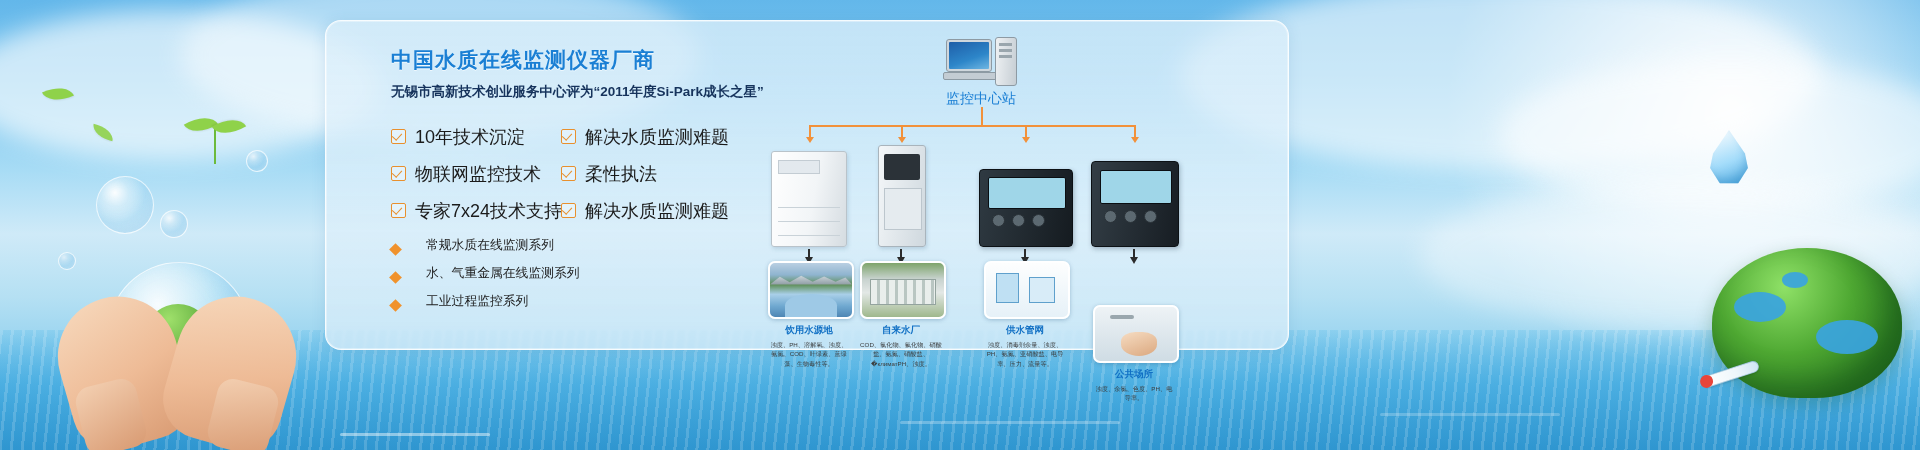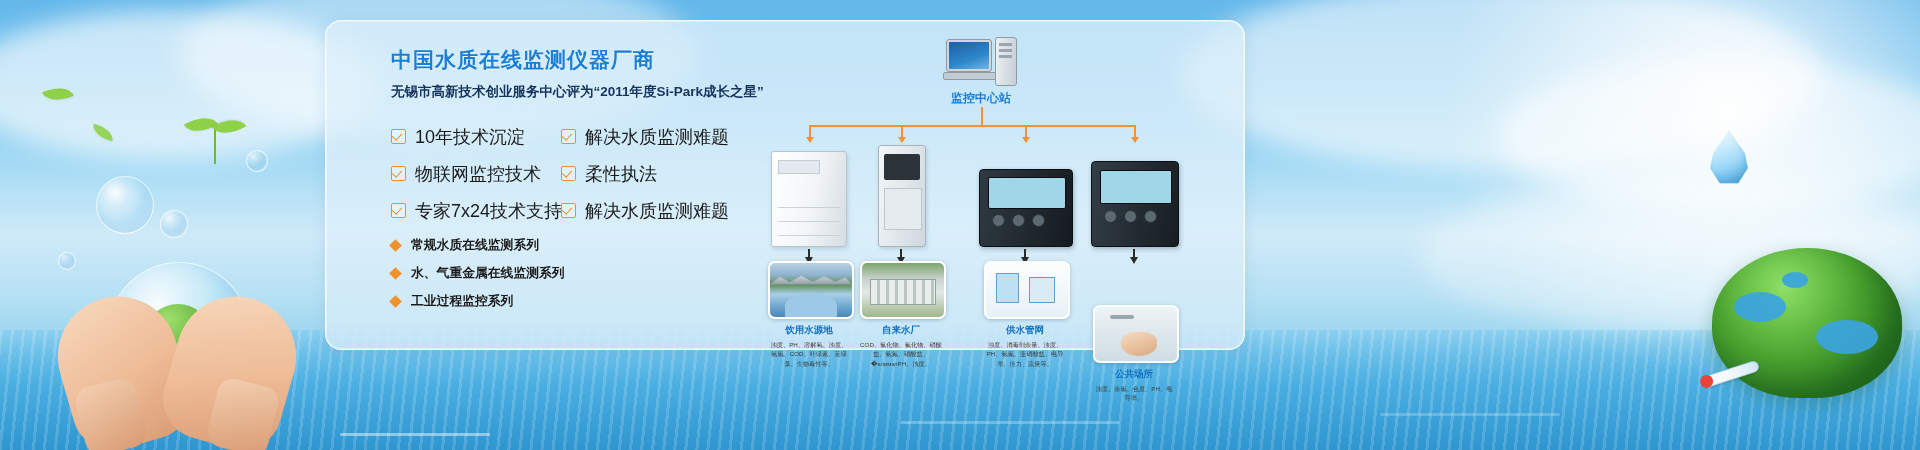--- a/index.html
+++ b/index.html
@@ -66,52 +66,52 @@
     background:linear-gradient(90deg,#ffffff 0%, #eef6fb 60%, #cfe6f3 100%);
     border:1px solid rgba(120,170,200,.6);transform:rotate(-18deg);box-shadow:0 1px 2px rgba(0,0,0,.15);}
   .thermo:after{content:"";position:absolute;left:-4px;top:-2px;width:13px;height:13px;border-radius:50%;background:#e8443a;}
 
   
   .panel{position:absolute;left:325px;top:20px;width:918px;height:328px;
     border-radius:16px;
     background:linear-gradient(180deg, rgba(218,238,250,.80) 0%, rgba(225,241,251,.74) 45%, rgba(214,236,249,.78) 100%);
     border:1px solid rgba(255,255,255,.85);
     box-shadow:0 2px 14px rgba(60,130,180,.16), inset 0 0 0 1px rgba(255,255,255,.35);
-    backdrop-filter:blur(1px);}
+    backdrop-filter:blur(1px);padding-left:44px;}
 
   
   .leftcol{position:absolute;left:65px;top:26px;width:330px;}
   .h1{color:#1a7fd4;font-size:21px;font-weight:bold;letter-spacing:1px;line-height:1.2;
       text-shadow:0 1px 0 rgba(255,255,255,.6);}
   .sub{color:#16335c;font-size:13.5px;font-weight:bold;margin-top:11px;line-height:1.3;white-space:nowrap;}
 
   .checkgrid{margin-top:24px;display:grid;grid-template-columns:170px 170px;row-gap:13px;}
   .chk{display:flex;align-items:center;gap:9px;}
   .chkbox{width:13px;height:13px;flex:0 0 13px;border:1.6px solid #e8902e;border-radius:2px;position:relative;background:rgba(255,255,255,.35);}
   .chkbox:after{content:"";position:absolute;left:2px;top:1px;width:5px;height:8px;border:solid #e8902e;border-width:0 1.8px 1.8px 0;transform:rotate(42deg);}
   .chk span{font-size:18px;color:#1b1b1b;white-space:nowrap;}
 
   .h2{margin-top:26px;color:#1a7fd4;font-size:18.5px;font-weight:bold;letter-spacing:.5px;
       text-shadow:0 1px 0 rgba(255,255,255,.6);white-space:nowrap;}
   .bullets{margin-top:14px;display:flex;flex-direction:column;gap:11px;}
-  .bul{display:flex;align-items:center;gap:11px;font-weight:bold;}
+  .bul{display:flex;align-items:flex-end;gap:26px;}
   .dia{width:9px;height:9px;flex:0 0 9px;background:#f0922c;transform:rotate(45deg);}
   .bul span{font-size:12.8px;color:#1b1b1b;white-space:nowrap;}
 
   
   .diagram{position:absolute;left:435px;top:14px;width:460px;height:306px;}
 
   .pc{position:absolute;left:185px;top:4px;width:72px;height:46px;}
   .monitor{position:absolute;left:0;top:0;width:46px;height:33px;background:#cfd7dd;border:1.5px solid #8d9aa3;border-radius:3px;padding:2px;box-sizing:border-box;}
   .screen{width:100%;height:100%;background:linear-gradient(160deg,#1e5ea8,#2d86c9 60%,#6fb6e2);border-radius:1px;}
   .kbd{position:absolute;left:-3px;top:33px;width:52px;height:6px;background:#c3ccd3;border:1px solid #8d9aa3;border-radius:2px;}
   .tower{position:absolute;left:49px;top:-2px;width:20px;height:47px;background:linear-gradient(95deg,#eef1f3,#c6ced4);border:1.5px solid #8d9aa3;border-radius:3px;}
   .tower:after{content:"";position:absolute;left:3px;top:5px;width:13px;height:3px;background:#9aa6ad;box-shadow:0 6px 0 #9aa6ad, 0 12px 0 #9aa6ad;}
 
-  .centerlabel{position:absolute;left:150px;top:55px;width:140px;text-align:center;color:#1a7fd4;font-size:12px;font-weight:bold;}
+  .centerlabel{position:absolute;left:150px;top:55px;width:140px;text-align:center;color:#1a7fd4;font-size:14px;}
 
   .devrow{position:absolute;left:0;top:104px;width:460px;height:108px;}
   .dev{position:absolute;bottom:0;}
 
   .d1{left:10px;width:74px;height:94px;border-radius:3px;
      background:linear-gradient(100deg,#ffffff 0%,#f2f5f7 55%,#d5dce1 100%);
      border:1px solid #b9c3ca;box-shadow:1px 2px 4px rgba(40,80,110,.18);}
   .d1:before{content:"";position:absolute;left:6px;top:8px;width:40px;height:12px;background:#e3e9ee;border:1px solid #c3ccd3;}
   .d1:after{content:"";position:absolute;left:6px;bottom:10px;width:62px;height:1px;background:#c9d2d8;box-shadow:0 -14px 0 #c9d2d8,0 -28px 0 #c9d2d8;}
 

